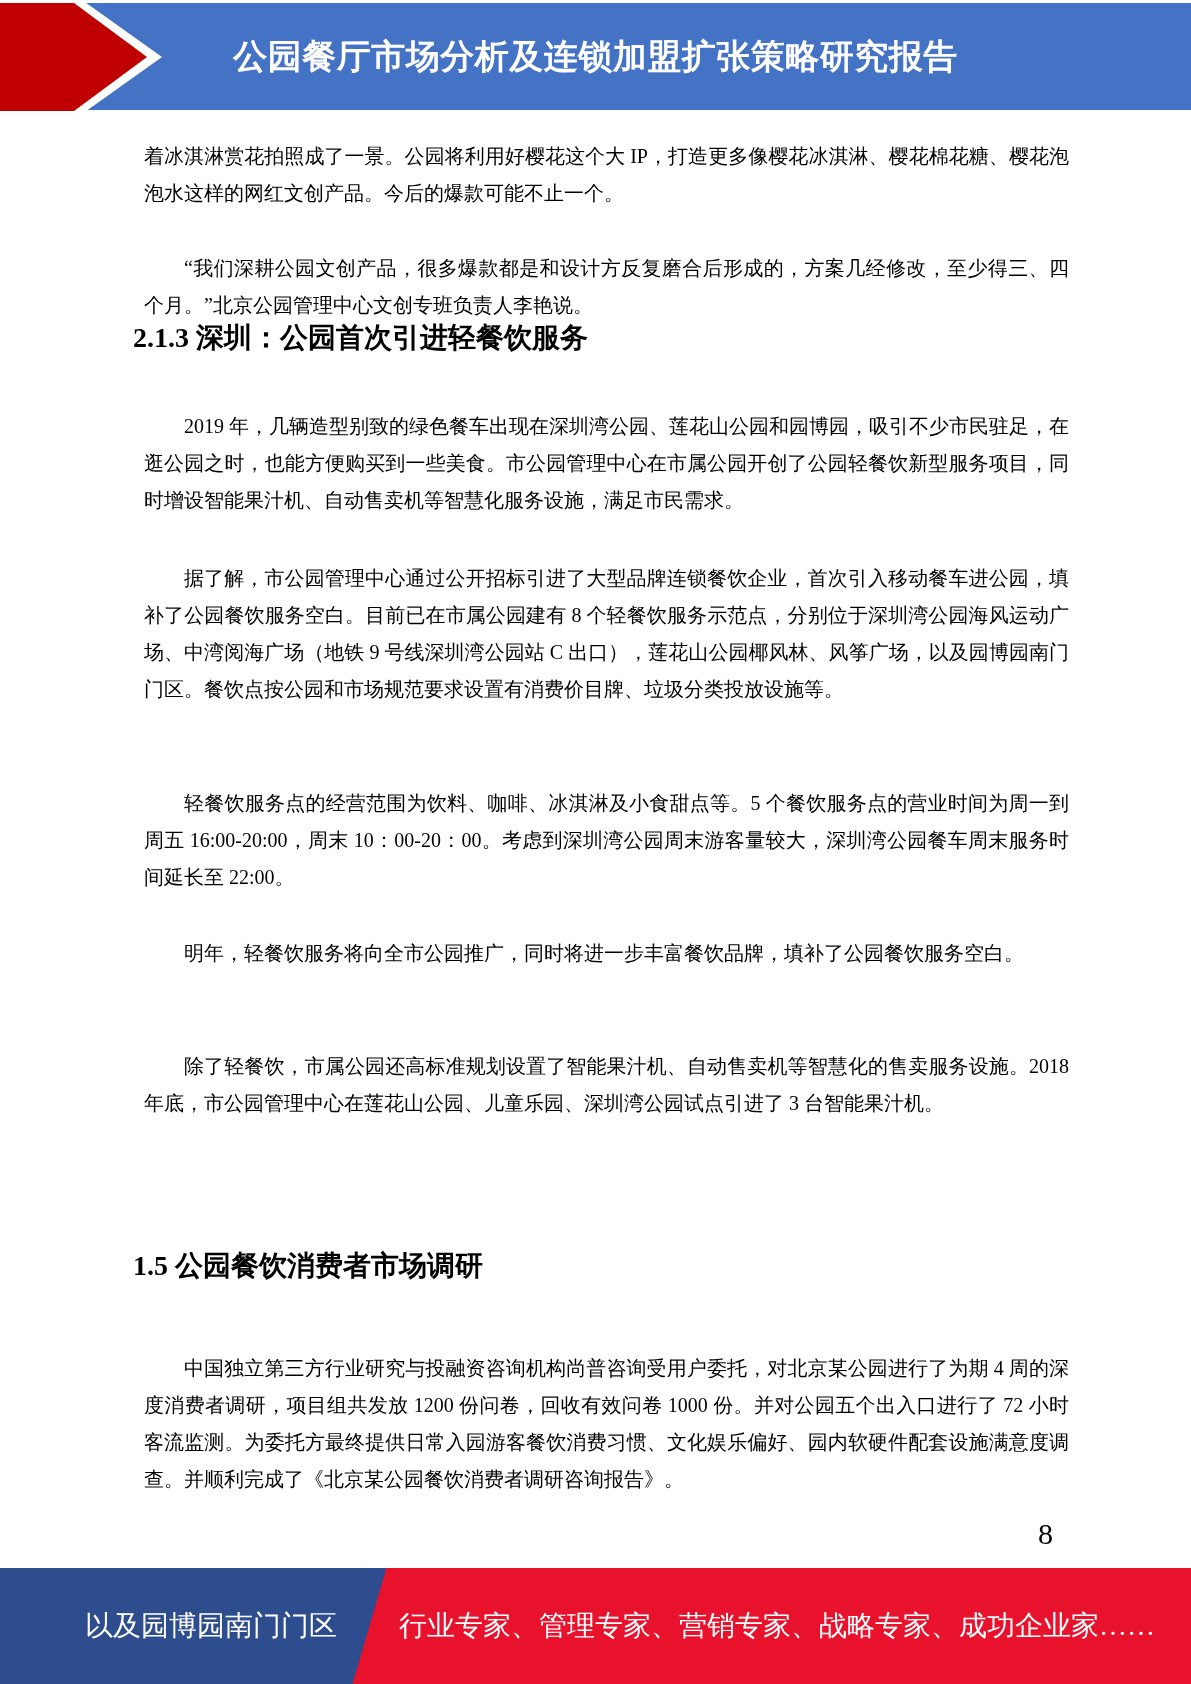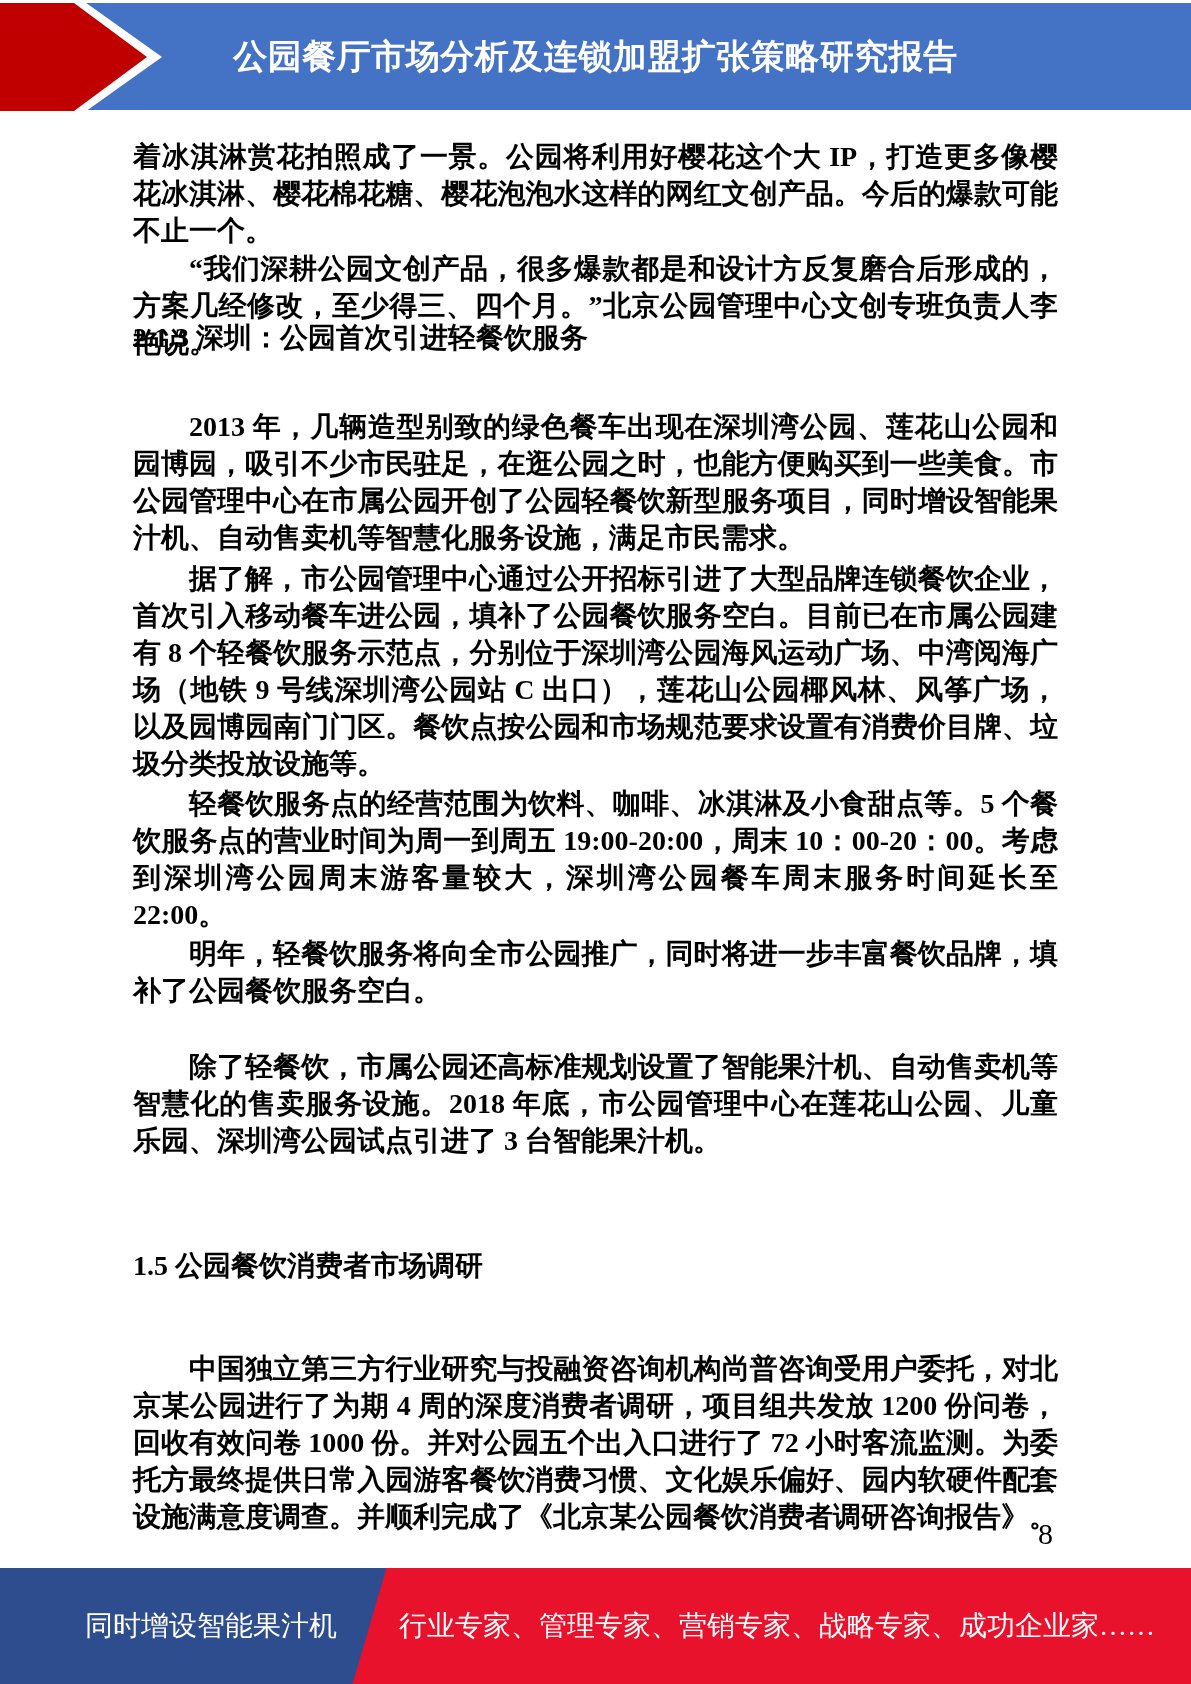--- a/index.html
+++ b/index.html
@@ -28,26 +28,25 @@
     letter-spacing: 0.5px;
     color: #ffffff;
     white-space: nowrap;
   }
 
   
   .body-area {
     position: absolute; top: 0; left: 133px; width: 925px; height: 1500px;
   }
   .para {
-    position: absolute; left: 0; width: 925px;
-    font-size: 28px; line-height: 37px;
+    position: absolute; left: 11px; width: 925px;
+    font-size: 20px; line-height: 37px;
     text-align: justify;
     text-indent: 2em;
     color: #000000;
-    font-weight: bold;
   }
   .para.no-indent { text-indent: 0; }
   .section-heading {
     position: absolute; left: 0; width: 925px;
     font-family: Liberation Serif, serif;
     font-weight: bold;
     font-size: 28px; line-height: 34px;
     color: #000000;
     white-space: nowrap;
   }
@@ -92,30 +91,30 @@
     </svg>
     <div class="header-title-wrap">
       <span class="header-title">公园餐厅市场分析及连锁加盟扩张策略研究报告</span>
     </div>
   </div>
 
   <div class="body-area">
     <p class="para no-indent" style="top:138px">着冰淇淋赏花拍照成了一景。公园将利用好樱花这个大 IP，打造更多像樱花冰淇淋、樱花棉花糖、樱花泡泡水这样的网红文创产品。今后的爆款可能不止一个。</p>
     <p class="para" style="top:250px">“我们深耕公园文创产品，很多爆款都是和设计方反复磨合后形成的，方案几经修改，至少得三、四个月。”北京公园管理中心文创专班负责人李艳说。</p>
     <h2 class="section-heading" style="top:321px">2.1.3 深圳：公园首次引进轻餐饮服务</h2>
-    <p class="para" style="top:408px">2013 年，几辆造型别致的绿色餐车出现在深圳湾公园、莲花山公园和园博园，吸引不少市民驻足，在逛公园之时，也能方便购买到一些美食。市公园管理中心在市属公园开创了公园轻餐饮新型服务项目，同时增设智能果汁机、自动售卖机等智慧化服务设施，满足市民需求。</p>
+    <p class="para" style="top:408px">2019 年，几辆造型别致的绿色餐车出现在深圳湾公园、莲花山公园和园博园，吸引不少市民驻足，在逛公园之时，也能方便购买到一些美食。市公园管理中心在市属公园开创了公园轻餐饮新型服务项目，同时增设智能果汁机、自动售卖机等智慧化服务设施，满足市民需求。</p>
     <p class="para" style="top:560px">据了解，市公园管理中心通过公开招标引进了大型品牌连锁餐饮企业，首次引入移动餐车进公园，填补了公园餐饮服务空白。目前已在市属公园建有 8 个轻餐饮服务示范点，分别位于深圳湾公园海风运动广场、中湾阅海广场（地铁 9 号线深圳湾公园站 C 出口），莲花山公园椰风林、风筝广场，以及园博园南门门区。餐饮点按公园和市场规范要求设置有消费价目牌、垃圾分类投放设施等。</p>
-    <p class="para" style="top:785px">轻餐饮服务点的经营范围为饮料、咖啡、冰淇淋及小食甜点等。5 个餐饮服务点的营业时间为周一到周五 19:00-20:00，周末 10：00-20：00。考虑到深圳湾公园周末游客量较大，深圳湾公园餐车周末服务时间延长至 22:00。</p>
+    <p class="para" style="top:785px">轻餐饮服务点的经营范围为饮料、咖啡、冰淇淋及小食甜点等。5 个餐饮服务点的营业时间为周一到周五 16:00-20:00，周末 10：00-20：00。考虑到深圳湾公园周末游客量较大，深圳湾公园餐车周末服务时间延长至 22:00。</p>
     <p class="para" style="top:935px">明年，轻餐饮服务将向全市公园推广，同时将进一步丰富餐饮品牌，填补了公园餐饮服务空白。</p>
     <p class="para" style="top:1048px">除了轻餐饮，市属公园还高标准规划设置了智能果汁机、自动售卖机等智慧化的售卖服务设施。2018 年底，市公园管理中心在莲花山公园、儿童乐园、深圳湾公园试点引进了 3 台智能果汁机。</p>
     <h2 class="section-heading" style="top:1249px">1.5 公园餐饮消费者市场调研</h2>
     <p class="para" style="top:1350px">中国独立第三方行业研究与投融资咨询机构尚普咨询受用户委托，对北京某公园进行了为期 4 周的深度消费者调研，项目组共发放 1200 份问卷，回收有效问卷 1000 份。并对公园五个出入口进行了 72 小时客流监测。为委托方最终提供日常入园游客餐饮消费习惯、文化娱乐偏好、园内软硬件配套设施满意度调查。并顺利完成了《北京某公园餐饮消费者调研咨询报告》。</p>
   </div>
 
   <div class="page-number">8</div>
 
   <div class="footer">
     <div class="footer-red"></div>
-    <div class="footer-slogan-left">同时增设智能果汁机</div>
+    <div class="footer-slogan-left">以及园博园南门门区</div>
     <div class="footer-slogan-right">行业专家、管理专家、营销专家、战略专家、成功企业家……</div>
   </div>
 
 </div>
 
 </body></html>

